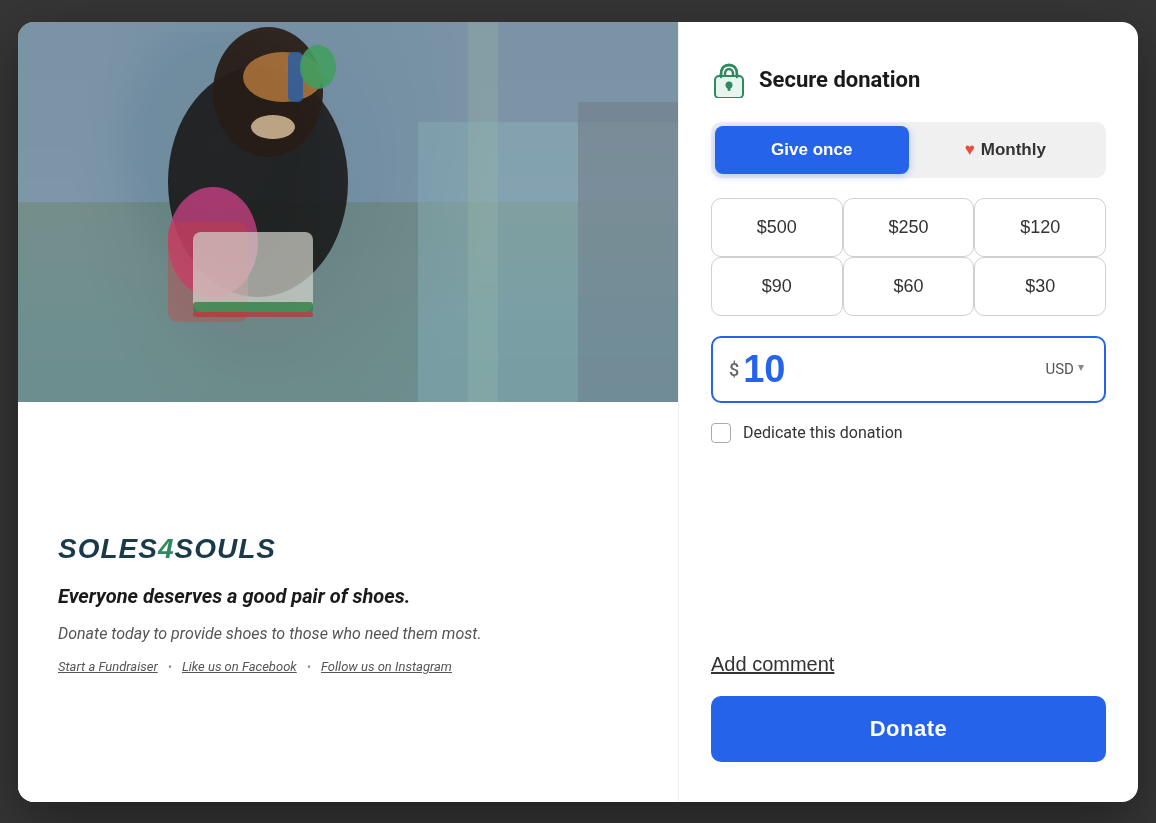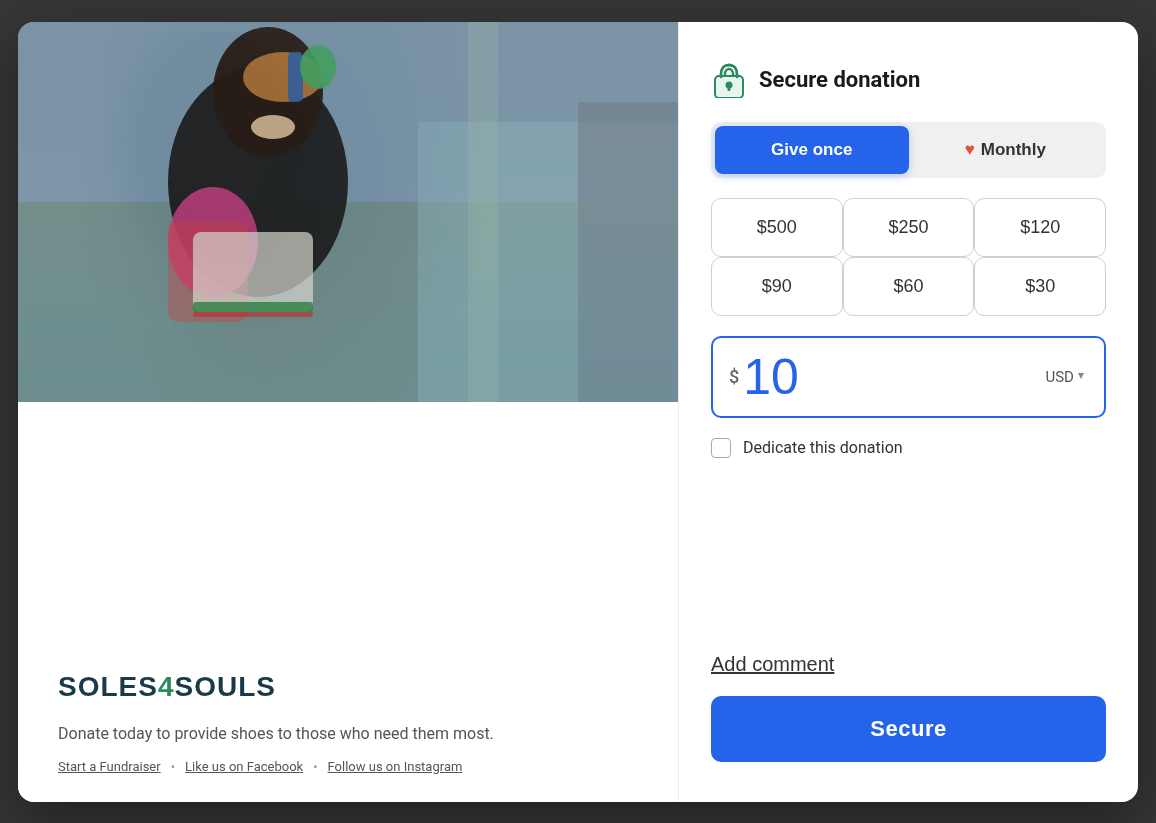--- a/index.html
+++ b/index.html
@@ -62,21 +62,22 @@
       width: 280px;
       height: 370px;
       background: radial-gradient(ellipse 140px 180px at 50% 30%, #2a1f18 0%, #1a1510 50%, transparent 80%);
     }
     .info-area {
       background: #fff;
       padding: 32px 40px 28px 40px;
       flex: 1;
       display: flex;
       flex-direction: column;
-      justify-content: flex-end;
+      justify-content: center;
+      font-style: italic;
     }
     .org-logo {
       font-size: 28px;
       font-weight: 900;
       color: #1a3a4a;
       letter-spacing: 1px;
       margin-bottom: 18px;
       font-family: 'Arial Black', Arial, sans-serif;
     }
     .org-logo .number {
@@ -196,22 +197,22 @@
     }
     .currency-symbol {
       font-size: 18px;
       color: #666;
       font-weight: 500;
     }
     .amount-input {
       flex: 1;
       border: none;
       outline: none;
-      font-size: 50px;
-      font-weight: 400;
+      font-size: 38px;
+      font-weight: 700;
       color: #2563eb;
       background: transparent;
       width: 80px;
     }
     .currency-select {
       display: flex;
       align-items: flex-start;
       gap: 4px;
       font-size: 15px;
       color: #555;
@@ -309,20 +310,21 @@
           <rect x="450" y="0" width="30" height="380" fill="#a0c0b0" opacity="0.3"></rect>
           <rect x="560" y="80" width="100" height="300" fill="#708090" opacity="0.6"></rect>
         </svg>
       </div>
 
       <div class="info-area">
         <div>
           <div class="org-logo">
             <span>SOLES</span><span class="number">4</span><span>SOULS</span>
           </div>
+          <div class="tagline">Everyone deserves a good pair of shoes.</div>
           <div class="description">Donate today to provide shoes to those who need them most.</div>
         </div>
         <div class="footer-links">
           <a>Start a Fundraiser</a>
           <span class="dot">•</span>
           <a>Like us on Facebook</a>
           <span class="dot">•</span>
           <a>Follow us on Instagram</a>
         </div>
       </div>
@@ -372,17 +374,17 @@
 
       <div class="dedicate-row">
         <div class="dedicate-checkbox"></div>
         <span class="dedicate-label">Dedicate this donation</span>
       </div>
 
       <div class="spacer"></div>
 
       <button class="add-comment">Add comment</button>
 
-      <button class="donate-btn">Secure</button>
+      <button class="donate-btn">Donate</button>
 
     </div>
   </div>
 </div>
 
 </body></html>

